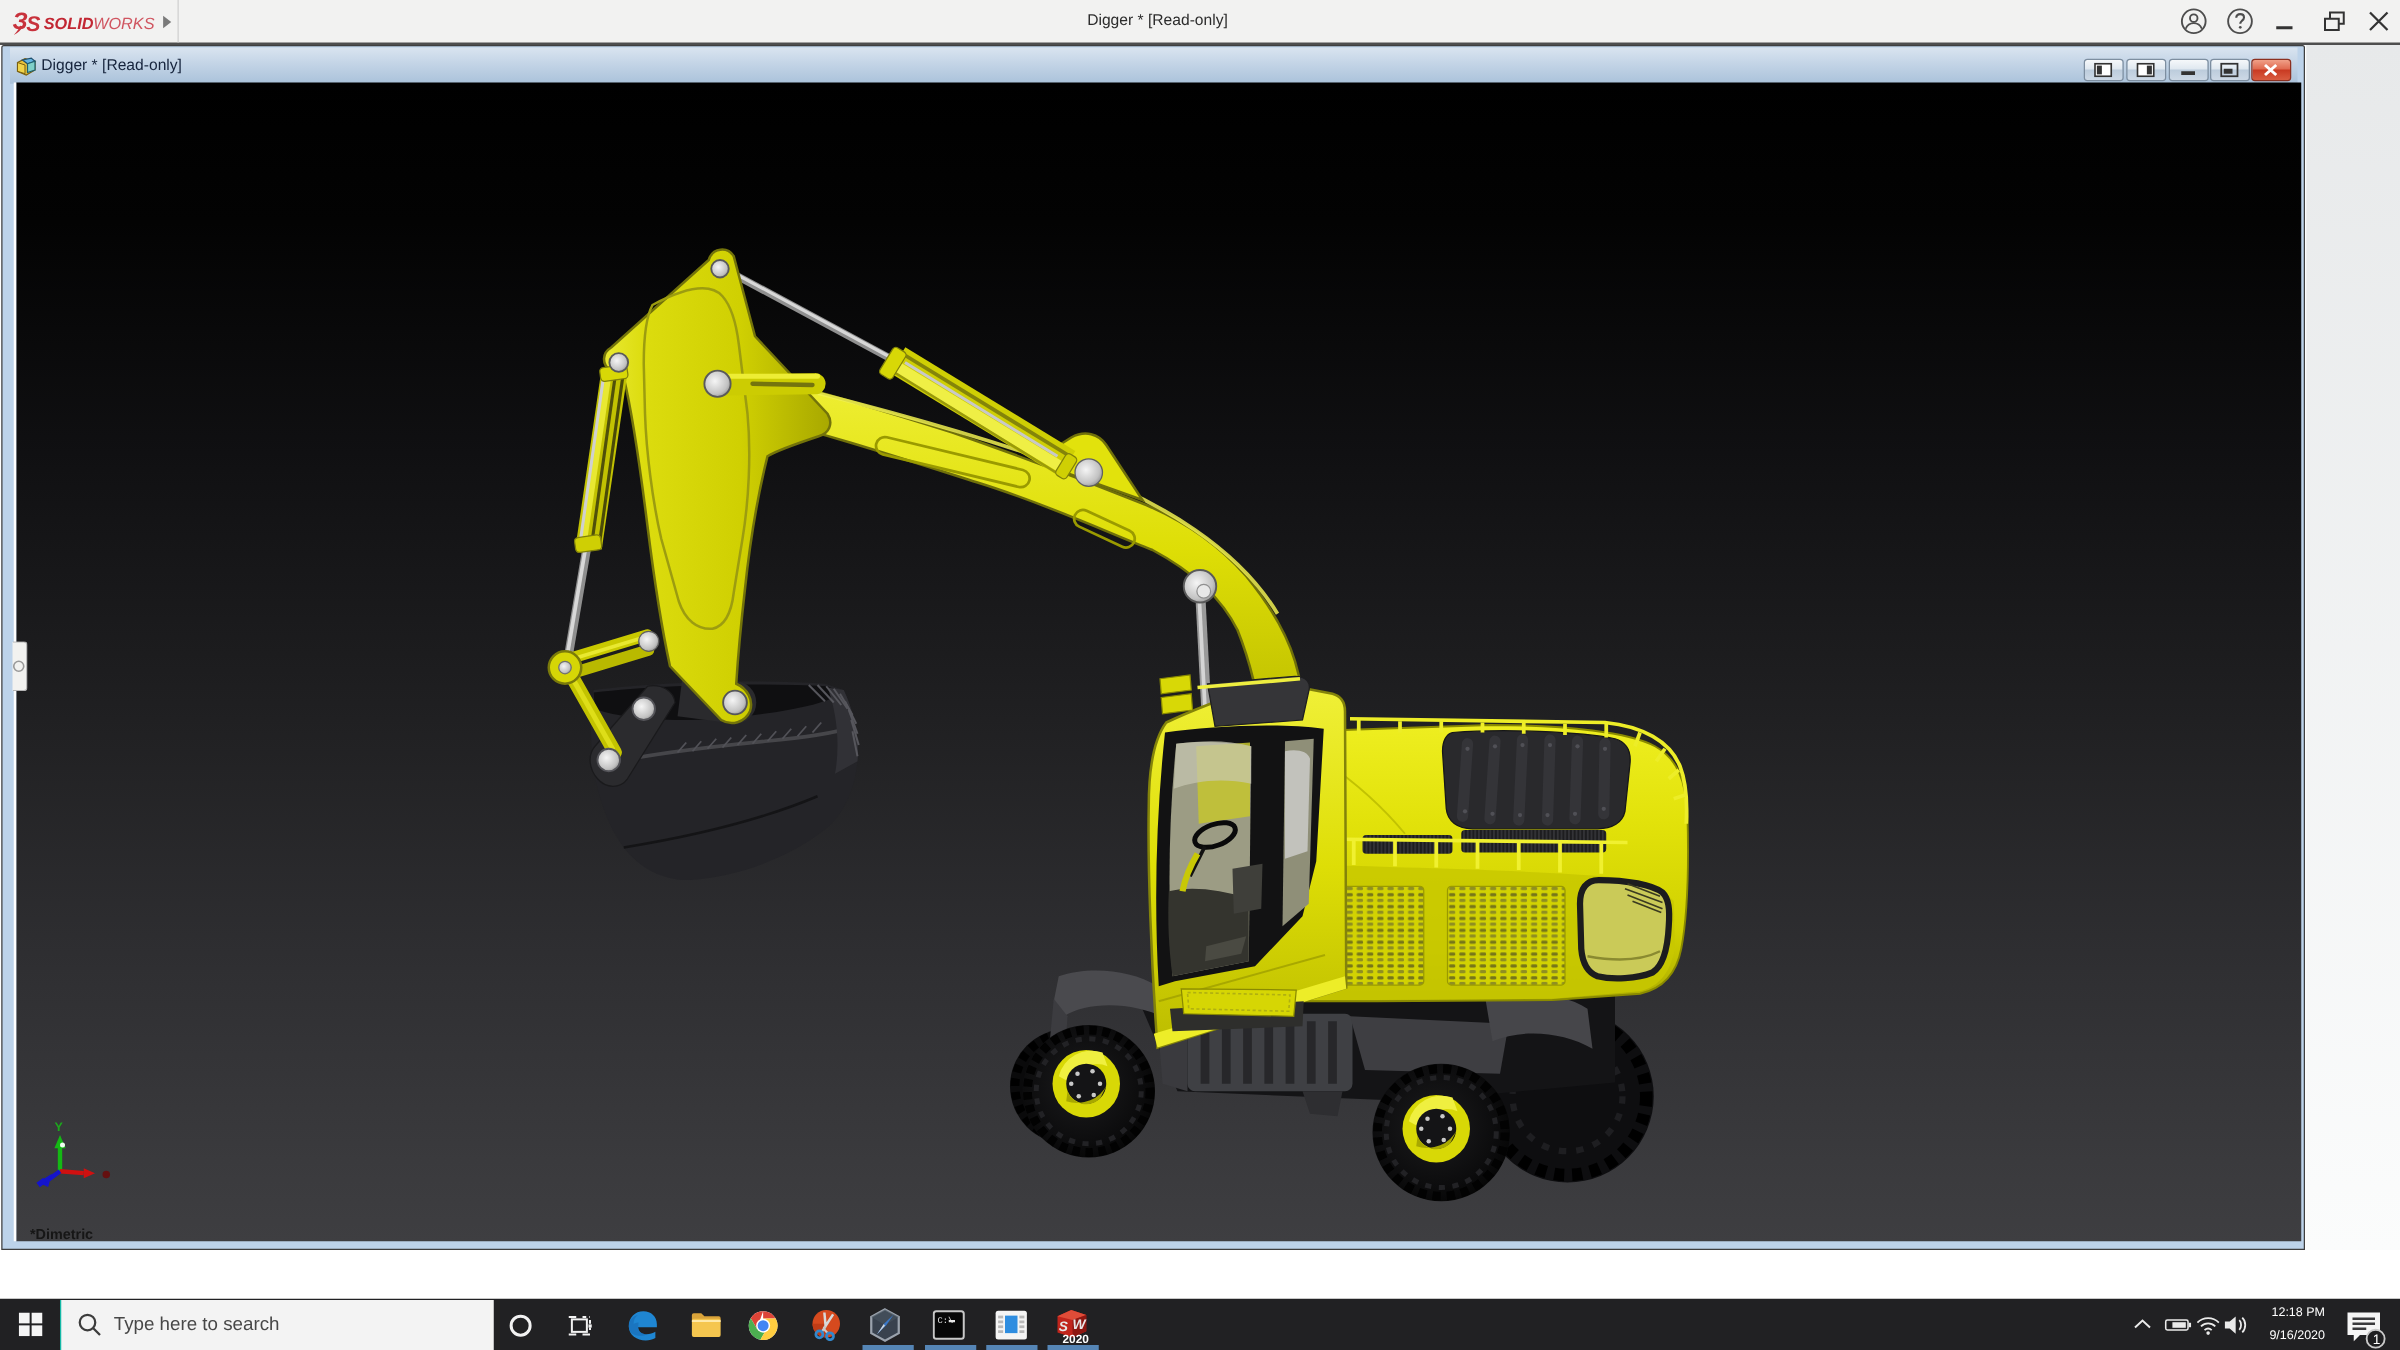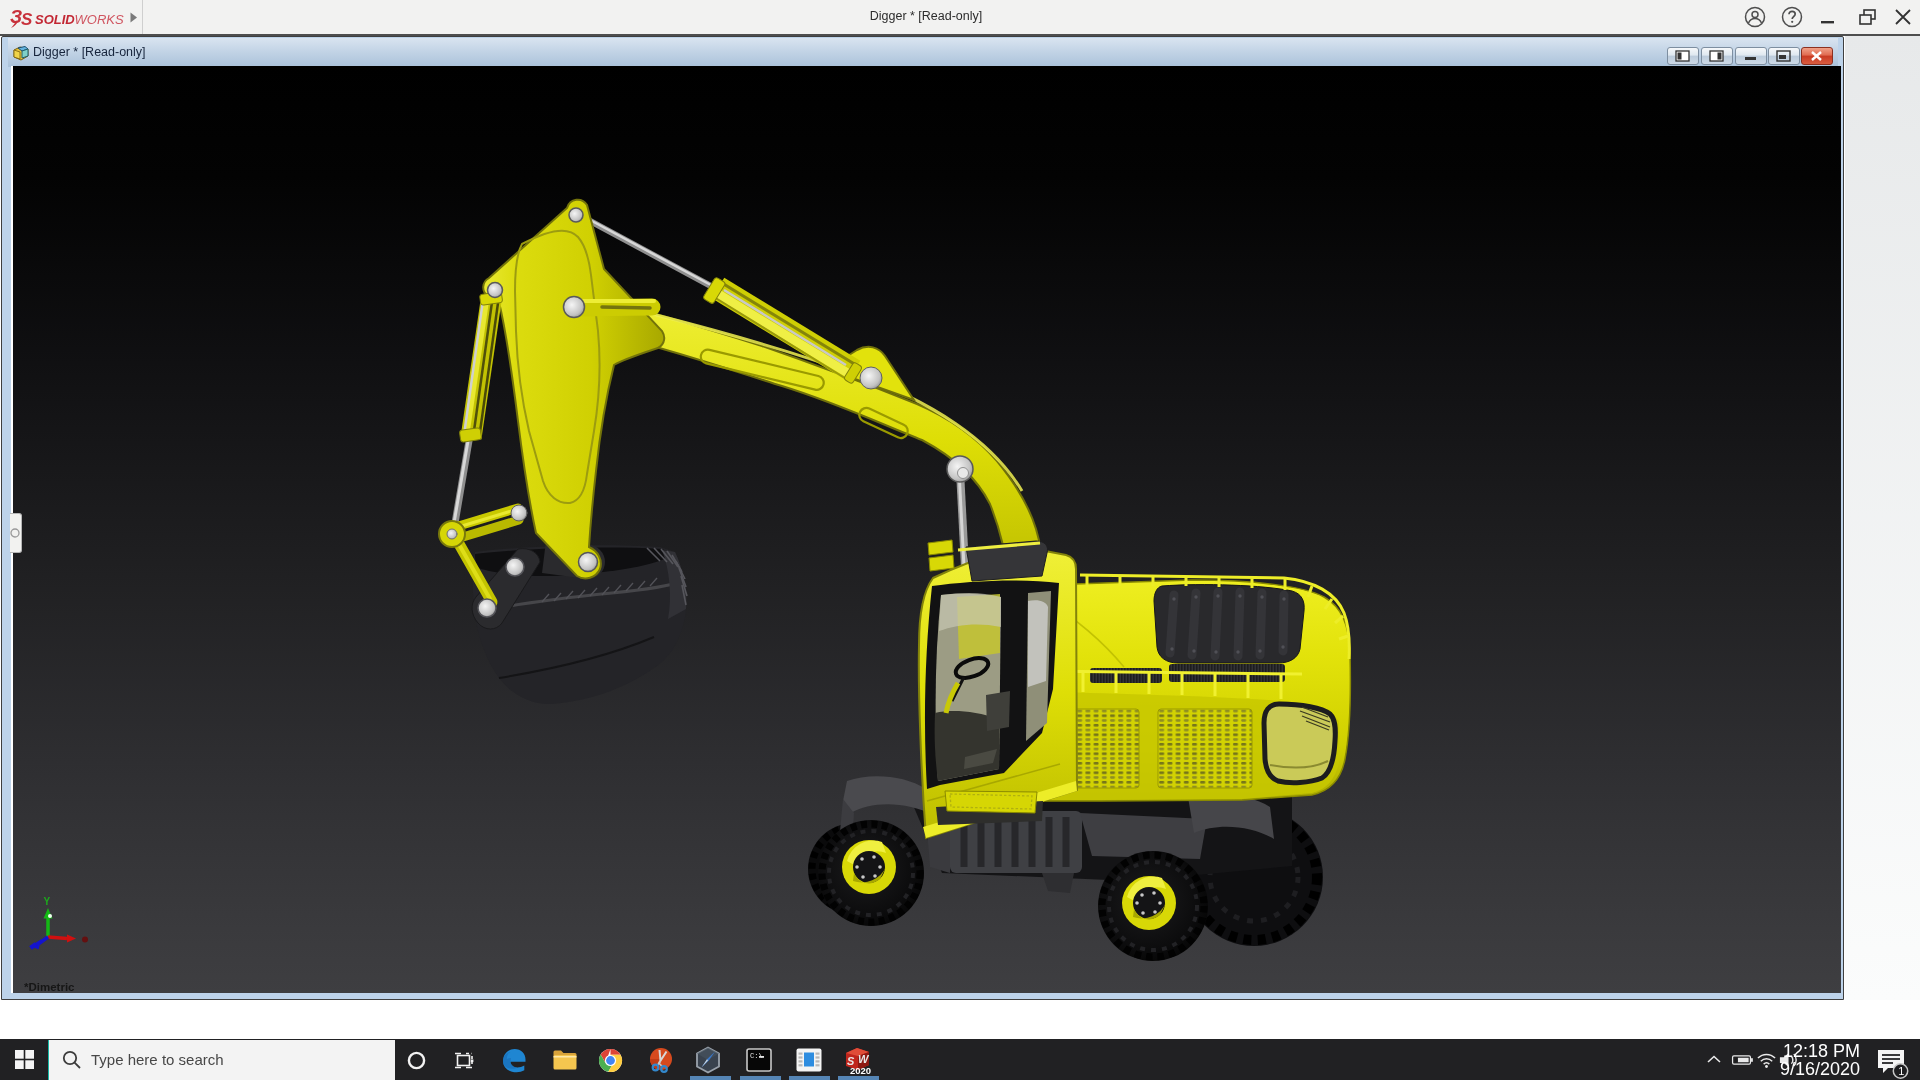--- a/index.html
+++ b/index.html
@@ -21,21 +21,21 @@
   #lefttab{position:absolute;left:8px;top:476px;width:11px;height:38px;background:#f2f2f0;border:1px solid #b5b5b5;border-left:none;border-radius:0 3px 3px 0;}
   
   .dbtn{position:absolute;top:9px;width:32px;height:18px;border:1px solid #7d8ea0;border-radius:3px;
     background:linear-gradient(180deg,#f6f8fa 0%,#dfe8f0 45%,#bcccdc 50%,#cdd9e6 100%);box-sizing:border-box;}
   .dbtn.red{background:linear-gradient(180deg,#f0a088 0%,#e06a50 45%,#c93a22 50%,#d95c40 100%);border-color:#8c3020;}
   
   #taskbar{position:absolute;left:0;top:1039px;width:1920px;height:41px;background:#212123;}
   #searchbox{position:absolute;left:48px;top:1040px;width:347px;height:40px;background:#f3f3f3;border-left:1px solid #14b8a6;box-sizing:border-box;}
   #searchbox span{position:absolute;left:42px;top:11px;font-size:15px;color:#474747;}
   .tray{color:#eaeaea;}
-  #clock{position:absolute;left:1760px;top:1042px;width:100px;text-align:right;color:#fff;font-size:18px;line-height:18px;transform:translateZ(0);}
+  #clock{position:absolute;left:1760px;top:1042px;width:100px;text-align:right;color:#fff;font-size:10px;line-height:18px;transform:translateZ(0);}
   .underline{position:absolute;top:1076px;height:4px;background:#5585b5;}
 </style>
 </head>
 <body>
 
 <div id="topbar">
   <svg class="abs" style="left:8px;top:4px" width="130" height="28" viewBox="0 0 130 28">
 
     <text x="2" y="19" font-size="19" font-weight="bold" font-style="italic" fill="#c8323c" font-family="Liberation Sans,sans-serif">З</text>
     <path d="M10 17 C9 20 6.5 22.5 3 24 C6 20.5 7.5 18.5 8 16.5 Z" fill="#c8323c"></path>

